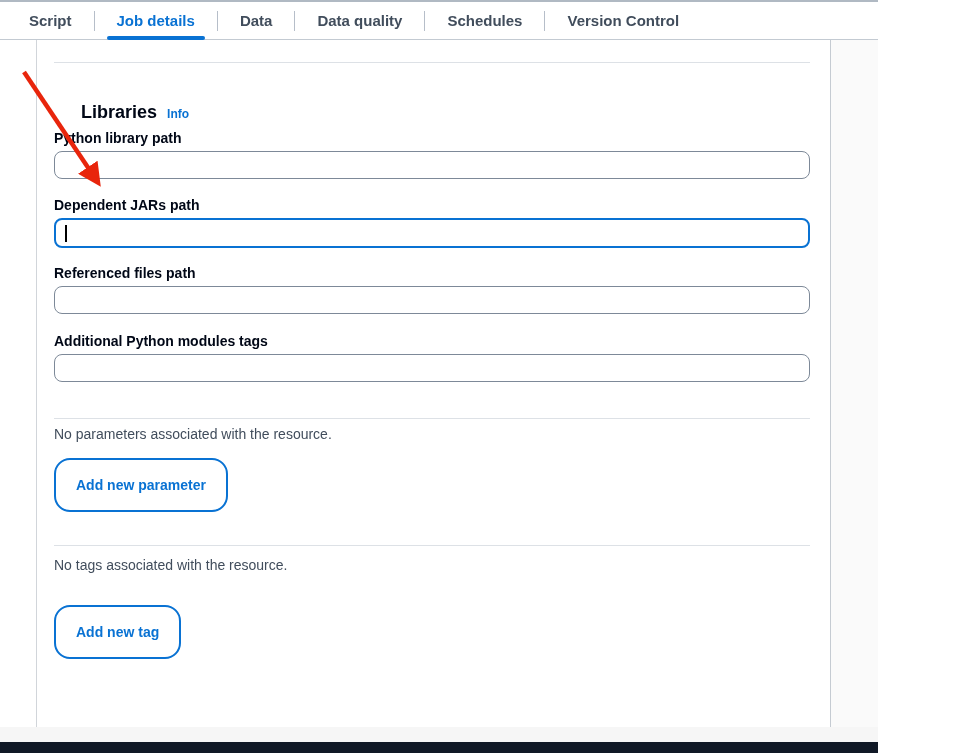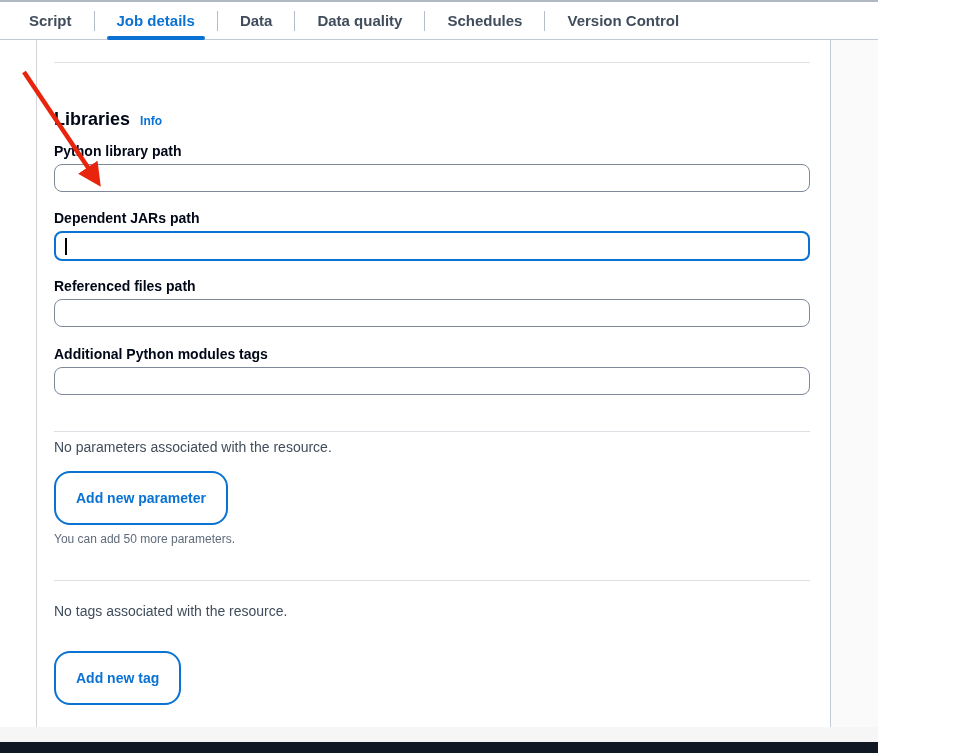--- a/index.html
+++ b/index.html
@@ -23,42 +23,42 @@
   .panel { width:795px; background:#fff; border-left:1px solid #d1d5da; border-right:1px solid #c5cbd2;
            padding:0 20px 0 17px; overflow:hidden; }
   .right-gutter { flex:1; background:#fafafa; }
 
   
   .rule { border:none; border-top:1px solid #dde1e6; height:0; }
   .rule-1 { margin-top:22px; }
   .rule-2 { margin-top:36px; }
   .rule-3 { margin-top:33px; }
 
-  .section-heading { font-size:18px; line-height:32px; font-weight:700; color:#000716; }
+  .section-heading { font-size:18px; line-height:19px; font-weight:700; color:#000716;margin-left:27px; }
   .h-libraries { margin-top:40px; }
   .h-params { margin-top:32px; }
   .h-tags { margin-top:30px; }
   .info-link { font-size:12px; font-weight:700; color:#0972d3; margin-left:10px; cursor:pointer; }
 
   .field-label { display:block; font-size:14px; line-height:18px; font-weight:700; color:#000716; }
   .lbl-1 { margin-top:5px; }
   .lbl-n { margin-top:17px; }
   .lbl-3 { margin-top:16px; }
   .lbl-4 { margin-top:18px; }
 
   .text-input { display:block; width:100%; height:28px; margin-top:4px;
                 border:1px solid #7d8998; border-radius:8px; background:#fff;
                 font-size:14px; color:#000716; padding:0 10px; outline:none; }
   .input-focused { display:flex; align-items:center; width:100%; height:30px; margin-top:4px;
                    border:2px solid #0972d3; border-radius:8px; background:#fff; }
   .caret { width:1.5px; height:17px; background:#000; margin-left:9px; animation:blink 1.1s steps(2) infinite; }
   @keyframes blink { 50% { opacity:0; } }
 
   .empty-text { margin-top:5px; font-size:14px; line-height:20px; color:#414d5c; }
-  .empty-tags { margin-top:20px; }
+  .empty-tags { margin-top:9px; }
   .pill-btn { display:inline-block; border:2px solid #0972d3; border-radius:16px; background:#fff;
               color:#0972d3; font-size:14px; line-height:18px; font-weight:700;
               padding:16px 20px; cursor:pointer; }
   .btn-param { margin-top:14px; }
   .btn-tag { margin-top:30px; }
   .helper-text { margin-top:6px; font-size:12px; line-height:16px; color:#5f6b7a; }
 
   
   .footer-gap { height:15px; background:#f6f6f6; }
   .footer-bar { height:11px; background:#101826; }
@@ -110,21 +110,20 @@
       <input class="text-input" value="" style="">
 
       <label class="field-label lbl-4">Additional Python modules tags</label>
       <input class="text-input" value="" style="">
 
       <hr class="rule rule-2">
 
       
       <div class="empty-text">No parameters associated with the resource.</div>
       <button class="pill-btn btn-param">Add new parameter</button>
-      <div class="helper-text">You can add 50 more parameters.</div>
 
       <hr class="rule rule-3">
 
       
       <div class="empty-text empty-tags">No tags associated with the resource.</div>
       <button class="pill-btn btn-tag">Add new tag</button>
 
     </div>
 
     <div class="right-gutter"></div>

